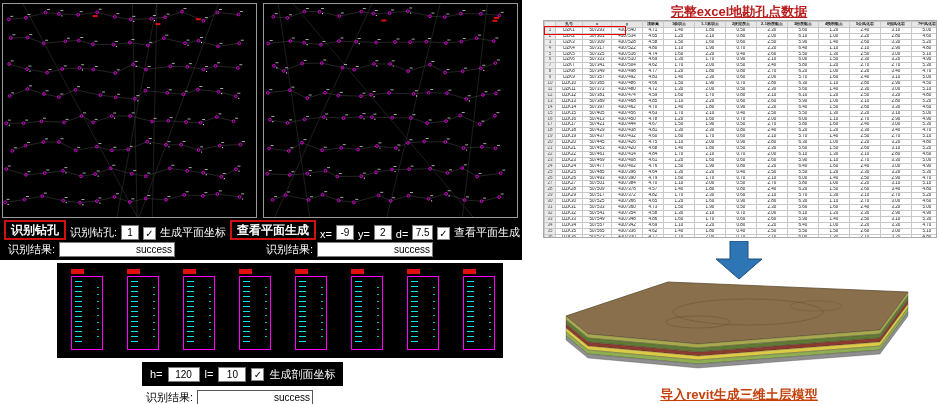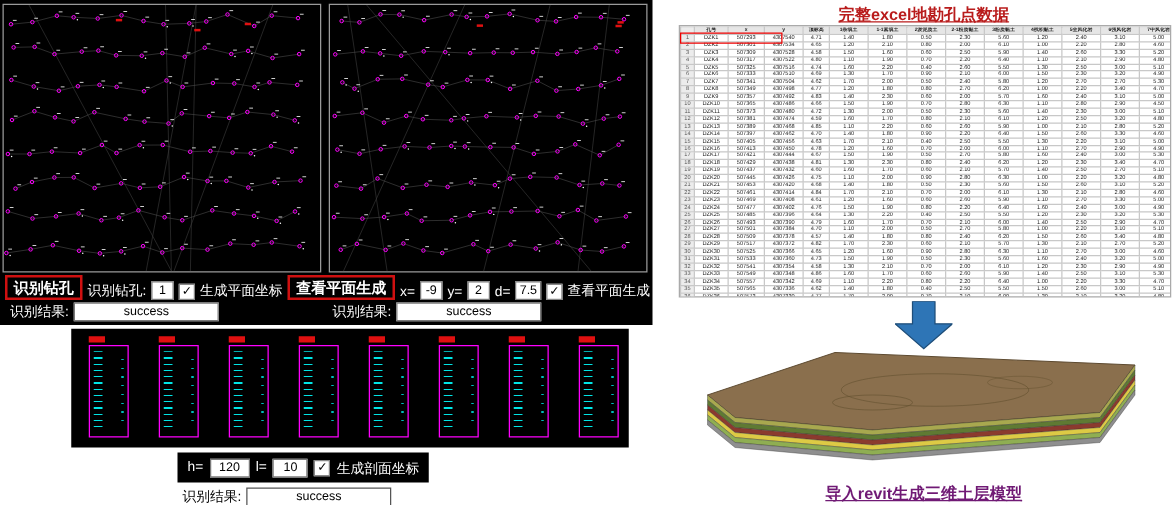--- a/index.html
+++ b/index.html
@@ -12,21 +12,21 @@
   .map1{left:2px}.map2{left:263px}
 
   .toolbar{position:absolute;display:flex;align-items:flex-end;gap:4px;color:#fff;
            font-size:11px;white-space:nowrap}
   .t1{left:4px;top:220px;right:2px}
   .btn{background:#000;color:#fff;border:2px solid #cf1010;font-weight:700;font-size:12px;
        padding:1px 5px;line-height:14px;font-family:inherit;cursor:pointer}
   .inp{display:inline-block;background:#fff;color:#000;border:1px solid #7a7a7a;font-size:10px;
        line-height:13px;height:13px;padding:0 2px;text-align:center;box-sizing:content-box}
   .w18{width:18px}.w22{width:22px}.w26{width:26px}
-  .wres{width:110px;text-align:center}
+  .wres{width:110px;text-align:right}
   .cb{width:11px;height:11px;background:#fff;border:1px solid #888;color:#000;font-size:10px;
       line-height:11px;text-align:center;flex:0 0 auto}
   .resline{position:absolute;display:flex;gap:4px;align-items:center;color:#fff;font-size:11px}
   .r1{left:8px;top:242px}.r2{left:266px;top:242px}
 
   
   .profiles{position:absolute;left:57px;top:263px;width:446px;height:95px;background:#000}
   .prect{position:absolute;top:13px;width:30px;height:72px;border:1px solid #ff00ff}
   .prect .cy{position:absolute;left:3px;top:4px;bottom:4px;width:7px;
       background:repeating-linear-gradient(to bottom,#00e5e5 0,#00e5e5 1px,transparent 1px,transparent 5px)}
@@ -49,21 +49,21 @@
   .xl th,.xl td{border:0.5px solid #c8c8c8;font-size:4.5px;line-height:4.9px;height:4.9px;
       padding:0;text-align:center;overflow:hidden;white-space:nowrap;color:#222;font-weight:400}
   .xl th{background:#e6e6e6;font-size:4px;font-weight:700}
   .xl .rn{background:#ececec;color:#555}
   .sel-outline{position:absolute;left:0;top:5px;width:80px;height:7px;border:1.5px solid #e00;
       pointer-events:none}
 
   .arrow{position:absolute;left:716px;top:241px}
   .model{position:absolute;left:548px;top:272px}
   .model-title{position:absolute;left:543px;top:386px;width:392px;text-align:center;font-weight:700;
-      font-size:13px;color:#701a75;text-decoration:underline}
+      font-size:13px;color:#c2410c;text-decoration:underline}
 </style>
 </head>
 <body>
 
 <div class="app">
   <svg class="map map1">
       <line x1="129.4" y1="0" x2="134.1" y2="213" stroke="#3c3c3c" stroke-width="0.5"></line>
       <line x1="153.9" y1="0" x2="149.3" y2="213" stroke="#3c3c3c" stroke-width="0.5"></line>
       <line x1="215.2" y1="0" x2="136.1" y2="213" stroke="#3c3c3c" stroke-width="0.5"></line>
       <line x1="20.2" y1="0" x2="134.2" y2="213" stroke="#3c3c3c" stroke-width="0.5"></line>

